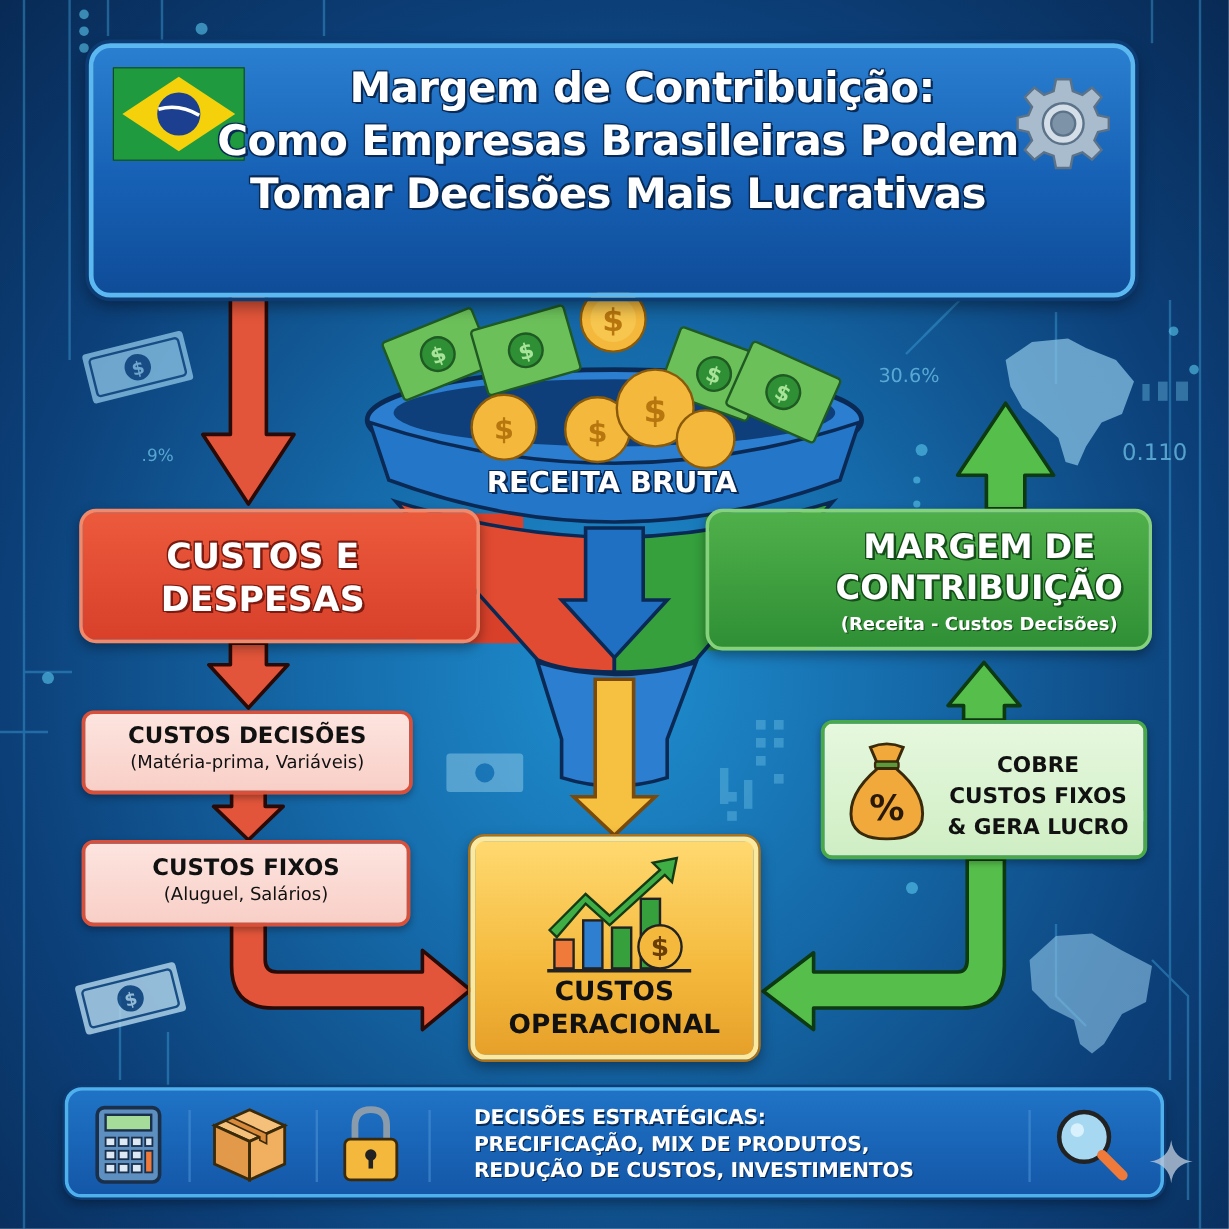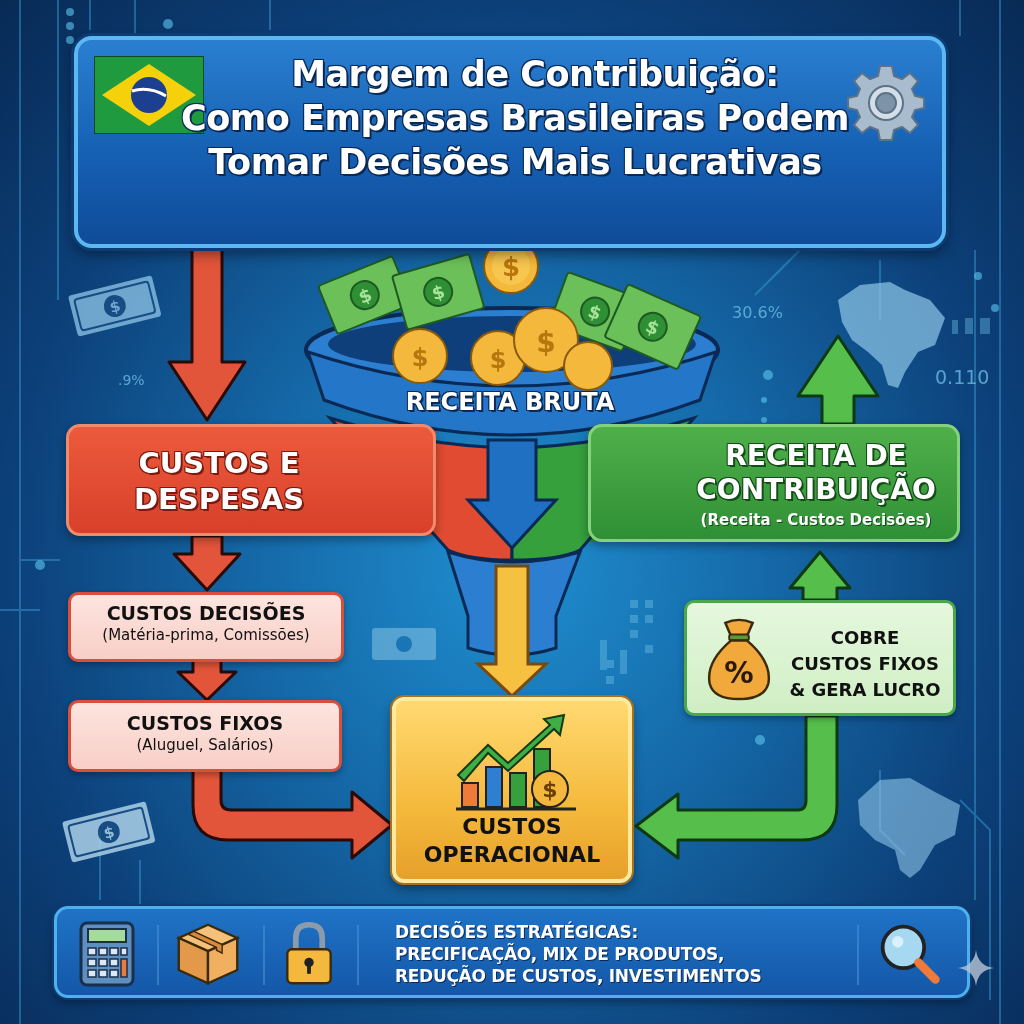--- a/index.html
+++ b/index.html
@@ -26,21 +26,21 @@
     text-shadow: 0 0 2px #0a2a55, 2px 2px 0 #0a2a55, -1px -1px 0 #0a2a55, 1px -1px 0 #0a2a55, -1px 1px 0 #0a2a55;
   }
   .title-text .l1, .title-text .l2 { display:block; }
   .title-text .l3, .title-text .l4 { display:block; margin-left:-60px; margin-right: -20px; }
 
   .flag { position: absolute; left: 16px; top: 16px; width: 110px; height: 78px; }
   .gear { position: absolute; right: 16px; top: 22px; width: 80px; height: 80px; }
 
   
   .box-red {
-    position: absolute; left: 66px; top: 424px; width: 370px; height: 112px;
+    position: absolute; left: 66px; top: 424px; width: 334px; height: 112px;
     border-radius: 14px;
     background: linear-gradient(180deg, #ec5a3c 0%, #d8402a 100%);
     border: 3px solid #f08a6c;
     box-shadow: 0 4px 10px rgba(0,0,0,.35);
   }
   .box-red-title {
     position: absolute; left: 0; width: 300px; top: 18px; text-align: center;
     color: #fff; font-weight: bold; font-size: 29px; line-height: 36px;
     text-shadow: 2px 2px 0 #7a1a10, -1px -1px 0 #7a1a10, 1px -1px 0 #7a1a10, -1px 1px 0 #7a1a10;
   }
@@ -297,29 +297,29 @@
 
 <div class="box-red">
   <div class="box-red-title">
     <span style="display:block">CUSTOS E</span>
     <span style="display:block">DESPESAS</span>
   </div>
 </div>
 
 <div class="box-green">
   <div class="box-green-title">
-    <span style="display:block">RECEITA DE</span>
+    <span style="display:block">MARGEM DE</span>
     <span style="display:block">CONTRIBUIÇÃO</span>
   </div>
   <div class="box-green-sub">(Receita - Custos Decisões)</div>
 </div>
 
 <div class="pink-box" style="left:68px;top:592px;width:276px;height:70px;">
   <span class="pt">CUSTOS DECISÕES</span>
-  <span class="ps">(Matéria-prima, Comissões)</span>
+  <span class="ps">(Matéria-prima, Variáveis)</span>
 </div>
 
 <div class="pink-box" style="left:68px;top:700px;width:274px;height:72px;">
   <span class="pt" style="margin-top:8px;">CUSTOS FIXOS</span>
   <span class="ps">(Aluguel, Salários)</span>
 </div>
 
 <div class="lightgreen-box">
   <svg viewBox="0 0 80 90" style="position:absolute;left:12px;top:12px;width:80px;height:88px;">
     <path d="M26 8 Q40 2 54 8 L48 22 H32 Z" fill="#f0a93a" stroke="#3a2a0a" stroke-width="2.5"></path>

